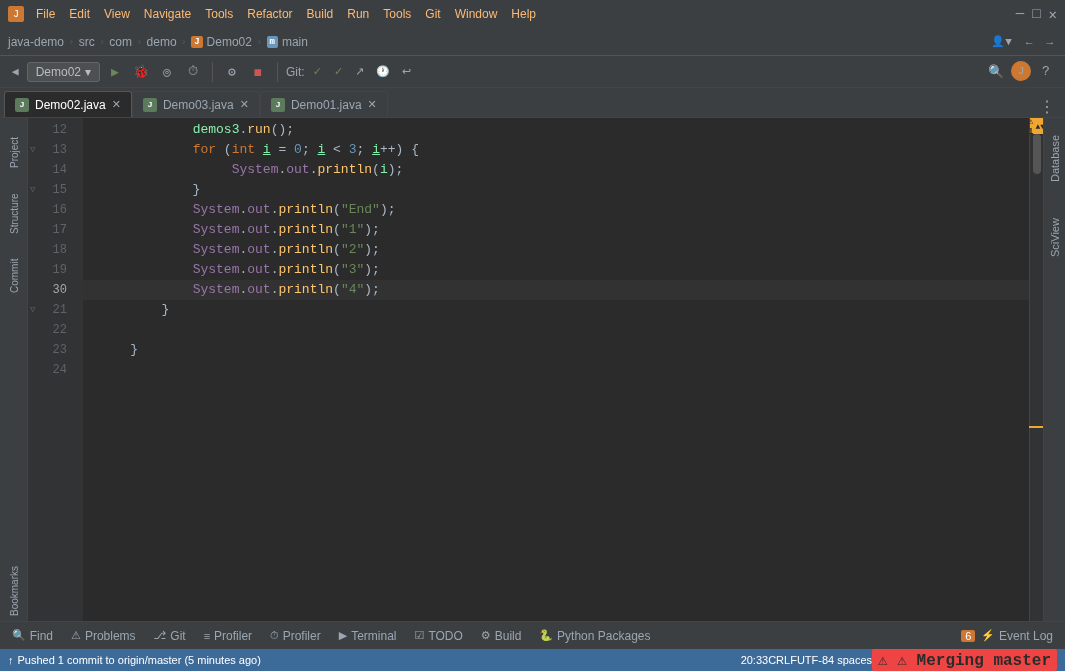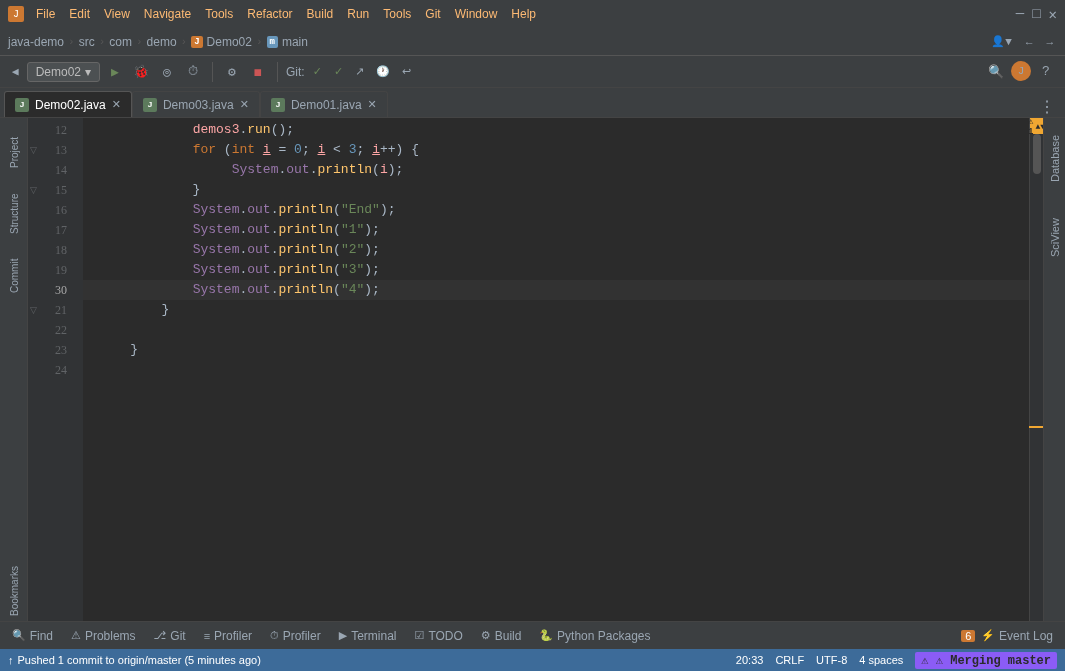--- a/index.html
+++ b/index.html
@@ -266,21 +266,20 @@
       background: #313335;
       color: #606366;
       font-size: 12px;
       line-height: 20px;
       padding: 0 8px 0 0;
       text-align: center;
       flex-shrink: 0;
       overflow: hidden;
       user-select: none;
       padding-top: 2px;
-      font-family: Liberation Serif, serif;
     }
     .line-number {
       height: 20px;
       display: flex;
       align-items: center;
       justify-content: flex-end;
       padding-right: 8px;
       position: relative;
     }
     .line-number.active-line {
@@ -307,21 +306,21 @@
       padding: 0 16px;
       white-space: nowrap;
       position: relative;
     }
     .code-line.active-line { background: #323232; }
 
     
     .kw { color: #cc7832; }     
     .method { color: #ffc66d; }   
     .string { color: #6a8759; }   
-    .var { color: #fca5a5; }      
+    .var { color: #86efac; }      
     .obj { color: #9876aa; }      
     .plain { color: #a9b7c6; }    
     .num { color: #6897bb; }  
     .underline { text-decoration: underline; }
 
     
     .far-right-sidebar {
       width: 22px;
       background: #3c3f41;
       display: flex;
@@ -384,28 +383,28 @@
       color: #ffffff;
       font-size: 11px;
       font-family: 'Segoe UI', sans-serif;
       display: flex;
       align-items: center;
       gap: 4px;
     }
     .status-right {
       margin-left: auto;
       display: flex;
-      gap: 12px;
+      gap: 0;
     }
     .status-warning {
-      background: #8b5cf6;
+      background: #ef4444;
       color: #2b2b2b;
       padding: 1px 6px;
       border-radius: 2px;
-      font-size: 12px;
+      font-size: 16px;
       font-weight: bold;
     }
 
     
     code { font-family: 'Consolas', 'Courier New', monospace; font-size: 13px; }
   </style>
 </head>
 <body>
 
 <div class="title-bar">

